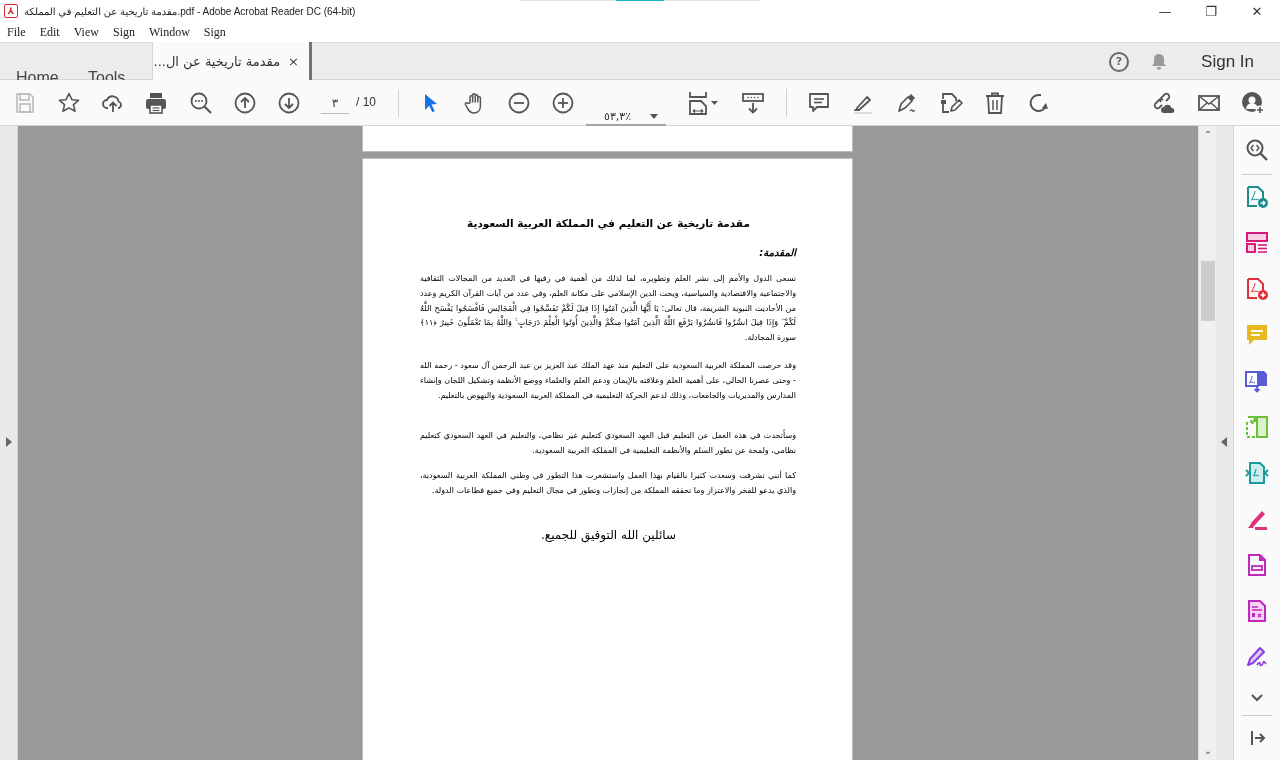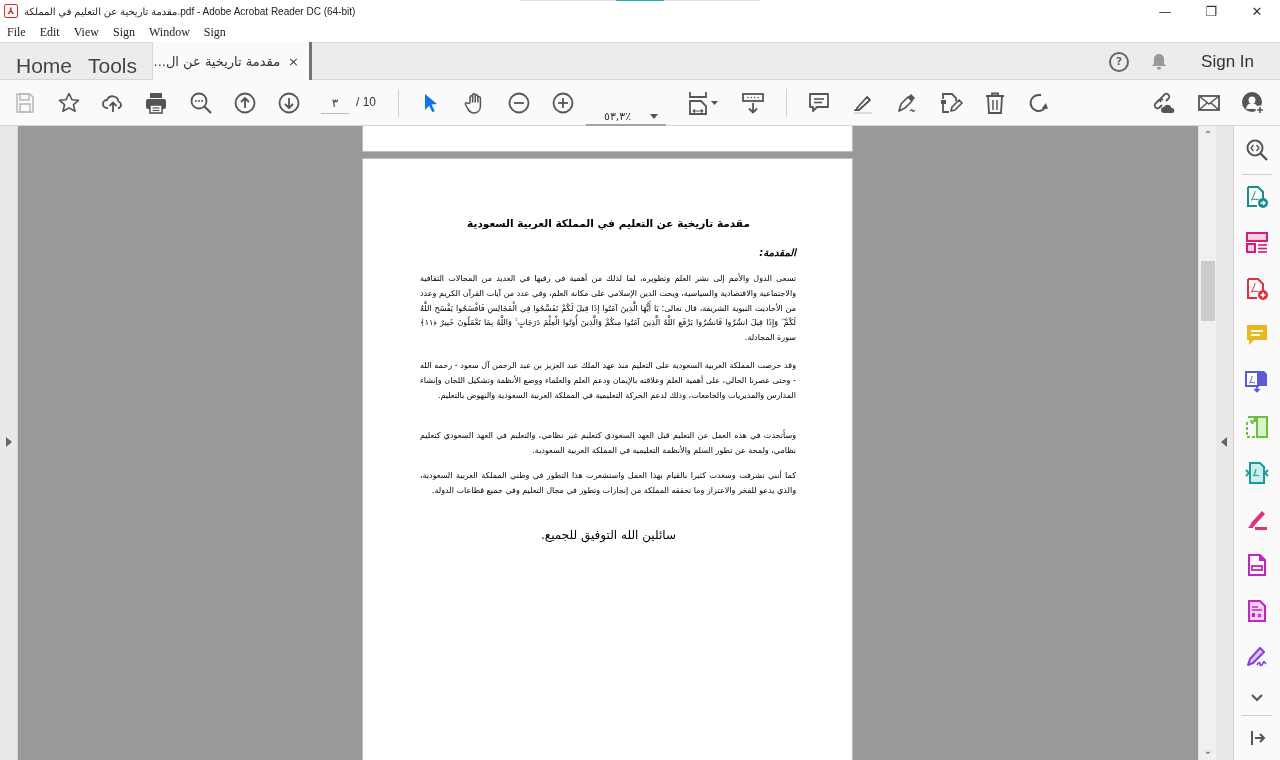--- a/index.html
+++ b/index.html
@@ -8,21 +8,21 @@
   .titlebar .app-icon { width: 14px; height: 14px; margin-left: 4px; border: 1.5px solid #d32f2f; border-radius: 2px; display: flex; align-items: center; justify-content: center; color: #d32f2f; font-size: 9px; font-weight: bold; }
   .titlebar .title { margin-left: 6px; font-size: 10px; color: #222; font-family: "Liberation Sans", sans-serif; white-space: nowrap; direction: ltr; }
   .titlebar .accent-line { position: absolute; top: 0; left: 520px; width: 240px; height: 1px; background: #e0e0e0; }
   .titlebar .accent-line::after { content: ""; position: absolute; left: 96px; top: 0; width: 48px; height: 1px; background: #1ab0c0; }
   .win-controls { position: absolute; right: 0; top: 0; display: flex; height: 22px; }
   .win-btn { width: 46px; height: 22px; display: flex; align-items: center; justify-content: center; color: #333; font-size: 13px; cursor: pointer; }
   .menubar { position: absolute; left: 0; top: 22px; width: 1280px; height: 20px; background: #fff; display: flex; align-items: center; font-family: Liberation Serif, serif; font-size: 12px; color: #222; }
   .menubar .menu-item { padding: 0 7px; cursor: pointer; }
   .menubar .menu-item:first-child { padding-left: 7px; }
   .tabbar { position: absolute; left: 0; top: 42px; width: 1280px; height: 38px; background: #ececec; border-top: 1px solid #dcdcdc; border-bottom: 1px solid #d6d6d6; }
-  .tab-link { position: absolute; top: 4px; height: 37px; line-height: 37px; font-family: "Liberation Sans", sans-serif; font-size: 21px; color: #444; cursor: pointer; }
+  .tab-link { position: absolute; top: 16px; height: 37px; line-height: 37px; font-family: "Liberation Sans", sans-serif; font-size: 16px; color: #444; cursor: pointer; }
   .doc-tab { position: absolute; left: 152px; top: -1px; width: 160px; height: 39px; background: #fafafa; border-left: 1px solid #d6d6d6; border-right: 3px solid #737373; display: flex; align-items: center; justify-content: flex-end; padding-right: 10px; }
   .doc-tab .tab-title { font-size: 13px; color: #333; direction: rtl; font-family: "DejaVu Sans", sans-serif; }
   .doc-tab .tab-close { margin-left: 8px; font-size: 13px; color: #444; cursor: pointer; }
   .tabbar .right-tools { position: absolute; right: 0; top: 0; height: 37px; display: flex; align-items: center; }
   .help-icon { width: 20px; height: 20px; border: 2px solid #666; border-radius: 50%; font-size: 11px; font-weight: bold; color: #666; display: flex; align-items: center; justify-content: center; margin-right: 20px; cursor: pointer; }
   .bell-icon { width: 20px; height: 20px; margin-right: 32px; cursor: pointer; }
   .signin { font-family: "Liberation Sans", sans-serif; font-size: 17px; color: #333; margin-right: 26px; cursor: pointer; }
   .toolbar { position: absolute; left: 0; top: 80px; width: 1280px; height: 46px; background: #fafafa; border-bottom: 1px solid #d6d6d6; }
   .tb-icon { position: absolute; top: 11px; width: 24px; height: 24px; display: flex; align-items: center; justify-content: center; cursor: pointer; }
   .tb-icon svg { width: 24px; height: 24px; }

